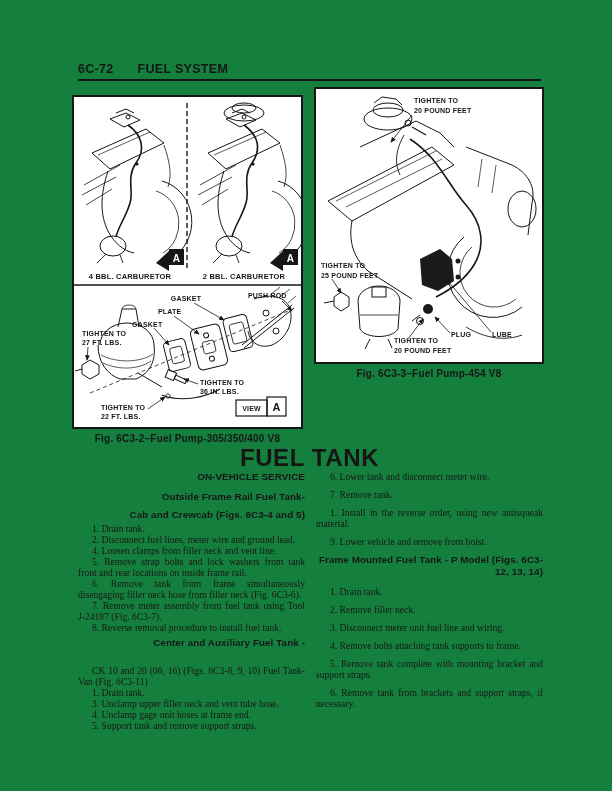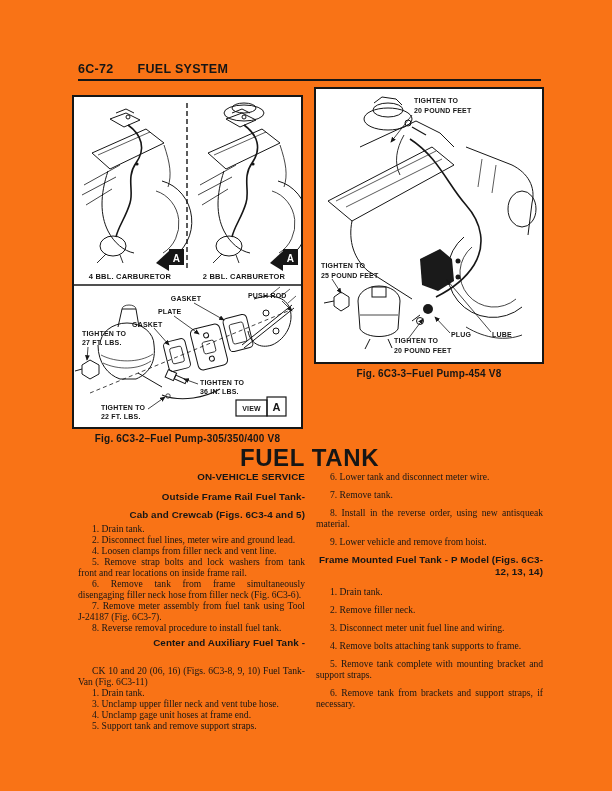--- a/index.html
+++ b/index.html
@@ -1,18 +1,18 @@
 <!DOCTYPE html>
 <html><head>
 <meta charset="utf-8">
 <style>
   * { margin:0; padding:0; box-sizing:border-box; }
   html,body { background:#ffffff; }
   .page {
-    position:relative; width:612px; height:791px; background:#f97316;
+    position:relative; width:612px; height:791px; background:#15803d;
     overflow:hidden; color:#161616;
     font-family:"Liberation Serif", serif;
   }
   
   .header {
     position:absolute; left:78px; top:62px; width:463px;
     border-bottom:2px solid #161616; padding-bottom:3px;
     font-family:"Liberation Sans", sans-serif; font-weight:bold;
     font-size:12.5px; letter-spacing:.3px; white-space:nowrap;
   }
@@ -268,21 +268,21 @@
     <p class="step">CK 10 and 20 (06, 16) (Figs. 6C3-8, 9, 10) Fuel Tank-Van (Fig. 6C3-11)</p>
     <p class="step">1. Drain tank.</p>
     <p class="step">3. Unclamp upper filler neck and vent tube hose.</p>
     <p class="step">4. Unclamp gage unit hoses at frame end.</p>
     <p class="step">5. Support tank and remove support straps.</p>
   </div>
 
   <div class="col" id="col-right">
     <p class="step">6. Lower tank and disconnect meter wire.</p>
     <p class="step">7. Remove tank.</p>
-    <p class="step">8. Install in the reverse order, using new antisqueak material.</p>
+    <p class="step">1. Install in the reverse order, using new antisqueak material.</p>
     <p class="step">9. Lower vehicle and remove from hoist.</p>
     <div class="h-sans h-sub">Frame Mounted Fuel Tank - P Model (Figs. 6C3-12, 13, 14)</div>
     <p class="step">1. Drain tank.</p>
     <p class="step">2. Remove filler neck.</p>
     <p class="step">3. Disconnect meter unit fuel line and wiring.</p>
     <p class="step">4. Remove bolts attaching tank supports to frame.</p>
     <p class="step">5. Remove tank complete with mounting bracket and support straps.</p>
     <p class="step">6. Remove tank from brackets and support straps, if necessary.</p>
   </div>
 

